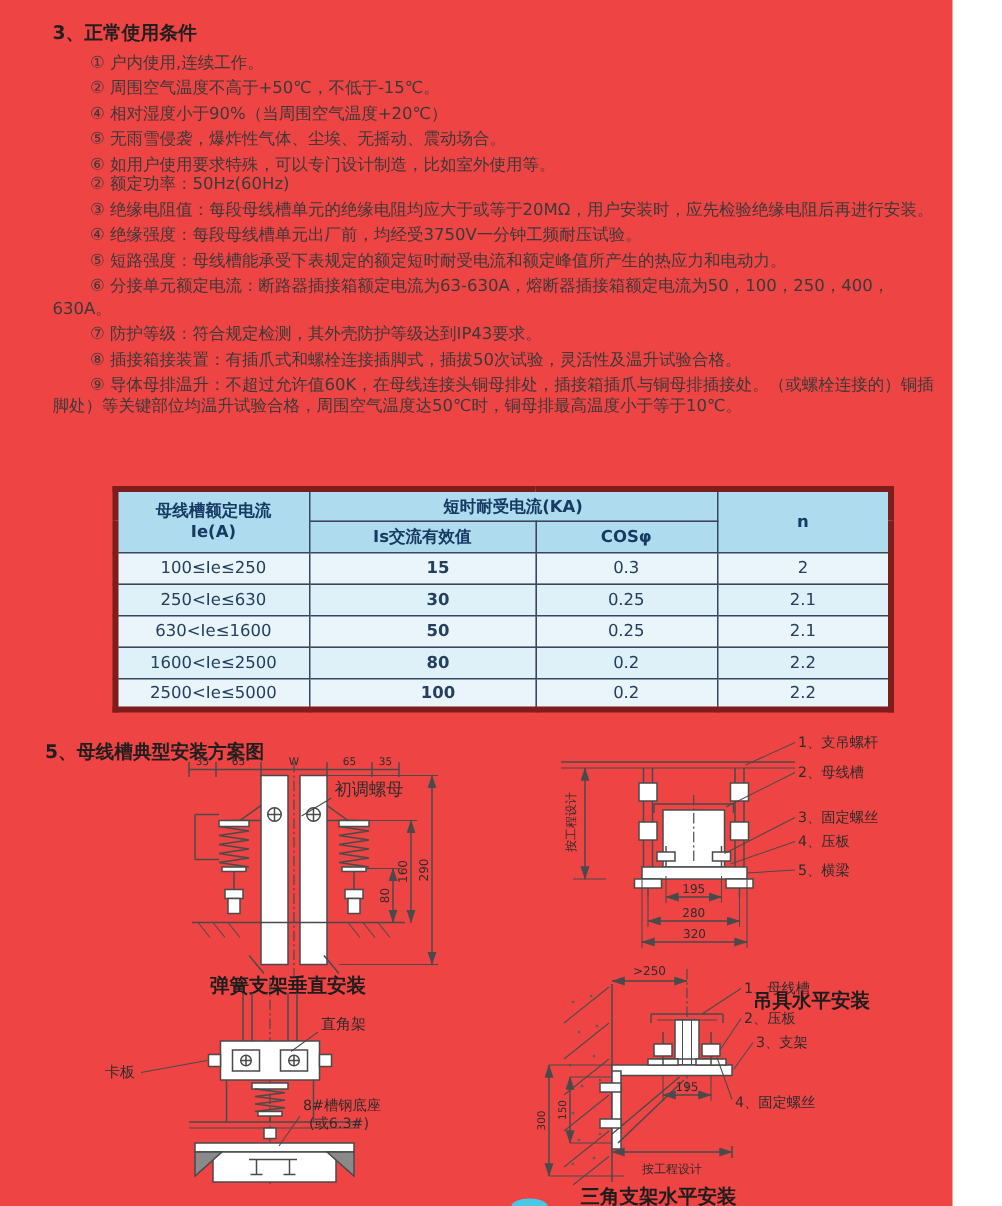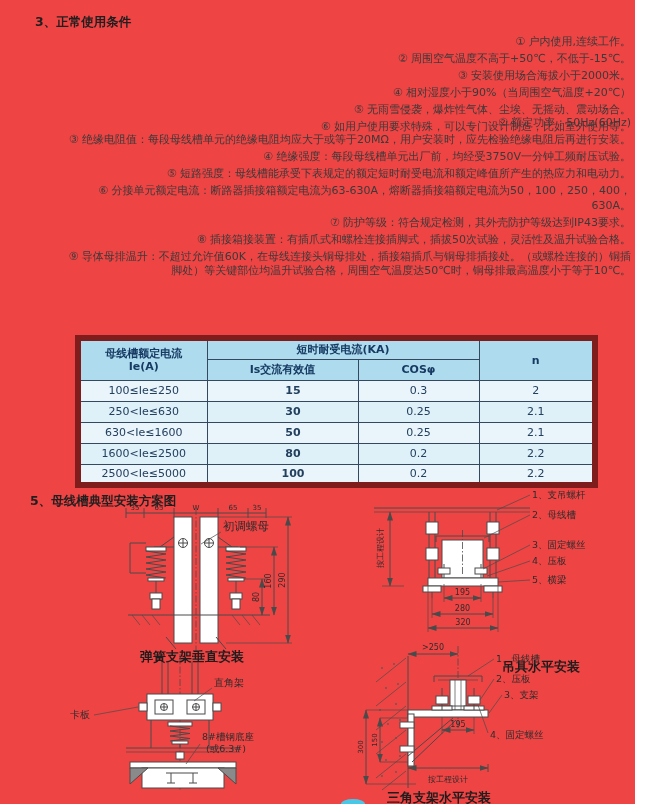--- a/index.html
+++ b/index.html
@@ -4,29 +4,29 @@
 <style>
   * { margin:0; padding:0; box-sizing:border-box; }
   html,body { background:#ffffff; }
   #page {
     position:relative; width:635px; height:804px; overflow:hidden;
     background:#ef4444; color:#333;
     font-family:"DejaVu Sans","Liberation Sans",sans-serif;
   }
   .sec { position:absolute; left:35px; width:596px; }
   .sec-heading { font-size:12.5px; font-weight:bold; color:#1f1f1f; margin-bottom:4px; }
-  .sec p { font-size:11px; line-height:14.5px; color:#3a3a3a; text-indent:25px; margin-bottom:2.5px;text-align:right; }
+  .sec p { font-size:11px; line-height:14.5px; color:#3a3a3a; text-indent:25px; margin-bottom:2.5px; }
   #sec3 { top:14px; }
   #sec4 { top:116px; }
   #sec5-heading { position:absolute; left:30px; top:493px; font-size:12.5px; font-weight:bold; color:#1f1f1f; }
 
   table#ratings {
-    position:absolute; top:335px; left:75px; width:517px;
+    position:absolute; top:324px; left:75px; width:517px;
     border-collapse:collapse; table-layout:fixed;
-    border:6px solid #7f1d1d;
+    border:4px solid #7f1d1d;
   }
   #ratings th, #ratings td {
     border:1px solid #34485f; height:21px; text-align:center;
     font-size:11px; padding:0; vertical-align:middle;
   }
   #ratings thead th { background:#aedcee; color:#173a63; font-weight:bold; }
   #ratings thead .sub { font-size:11px; }
   #ratings tbody td { background:#e9f4fb; color:#23405e; }
   #ratings tbody tr:nth-child(even) td { background:#def0f8; }
   #ratings tbody td.c2 { font-weight:bold;padding-left:21px; }
@@ -56,21 +56,20 @@
 </style>
 </head>
 <body>
 
 <div id="page">
 
   <div id="sec3" class="sec">
     <div class="sec-heading">3、正常使用条件</div>
     <p>① 户内使用,连续工作。</p>
     <p>② 周围空气温度不高于+50℃，不低于-15℃。</p>
-    <p>③ 安装使用场合海拔小于2000米。</p>
     <p>④ 相对湿度小于90%（当周围空气温度+20℃）</p>
     <p>⑤ 无雨雪侵袭，爆炸性气体、尘埃、无摇动、震动场合。</p>
     <p>⑥ 如用户使用要求特殊，可以专门设计制造，比如室外使用等。</p>
   </div>
 
   <div id="sec4" class="sec">
     <p>② 额定功率：50Hz(60Hz)</p>
     <p>③ 绝缘电阻值：每段母线槽单元的绝缘电阻均应大于或等于20MΩ，用户安装时，应先检验绝缘电阻后再进行安装。</p>
     <p>④ 绝缘强度：每段母线槽单元出厂前，均经受3750V一分钟工频耐压试验。</p>
     <p>⑤ 短路强度：母线槽能承受下表规定的额定短时耐受电流和额定峰值所产生的热应力和电动力。</p>

